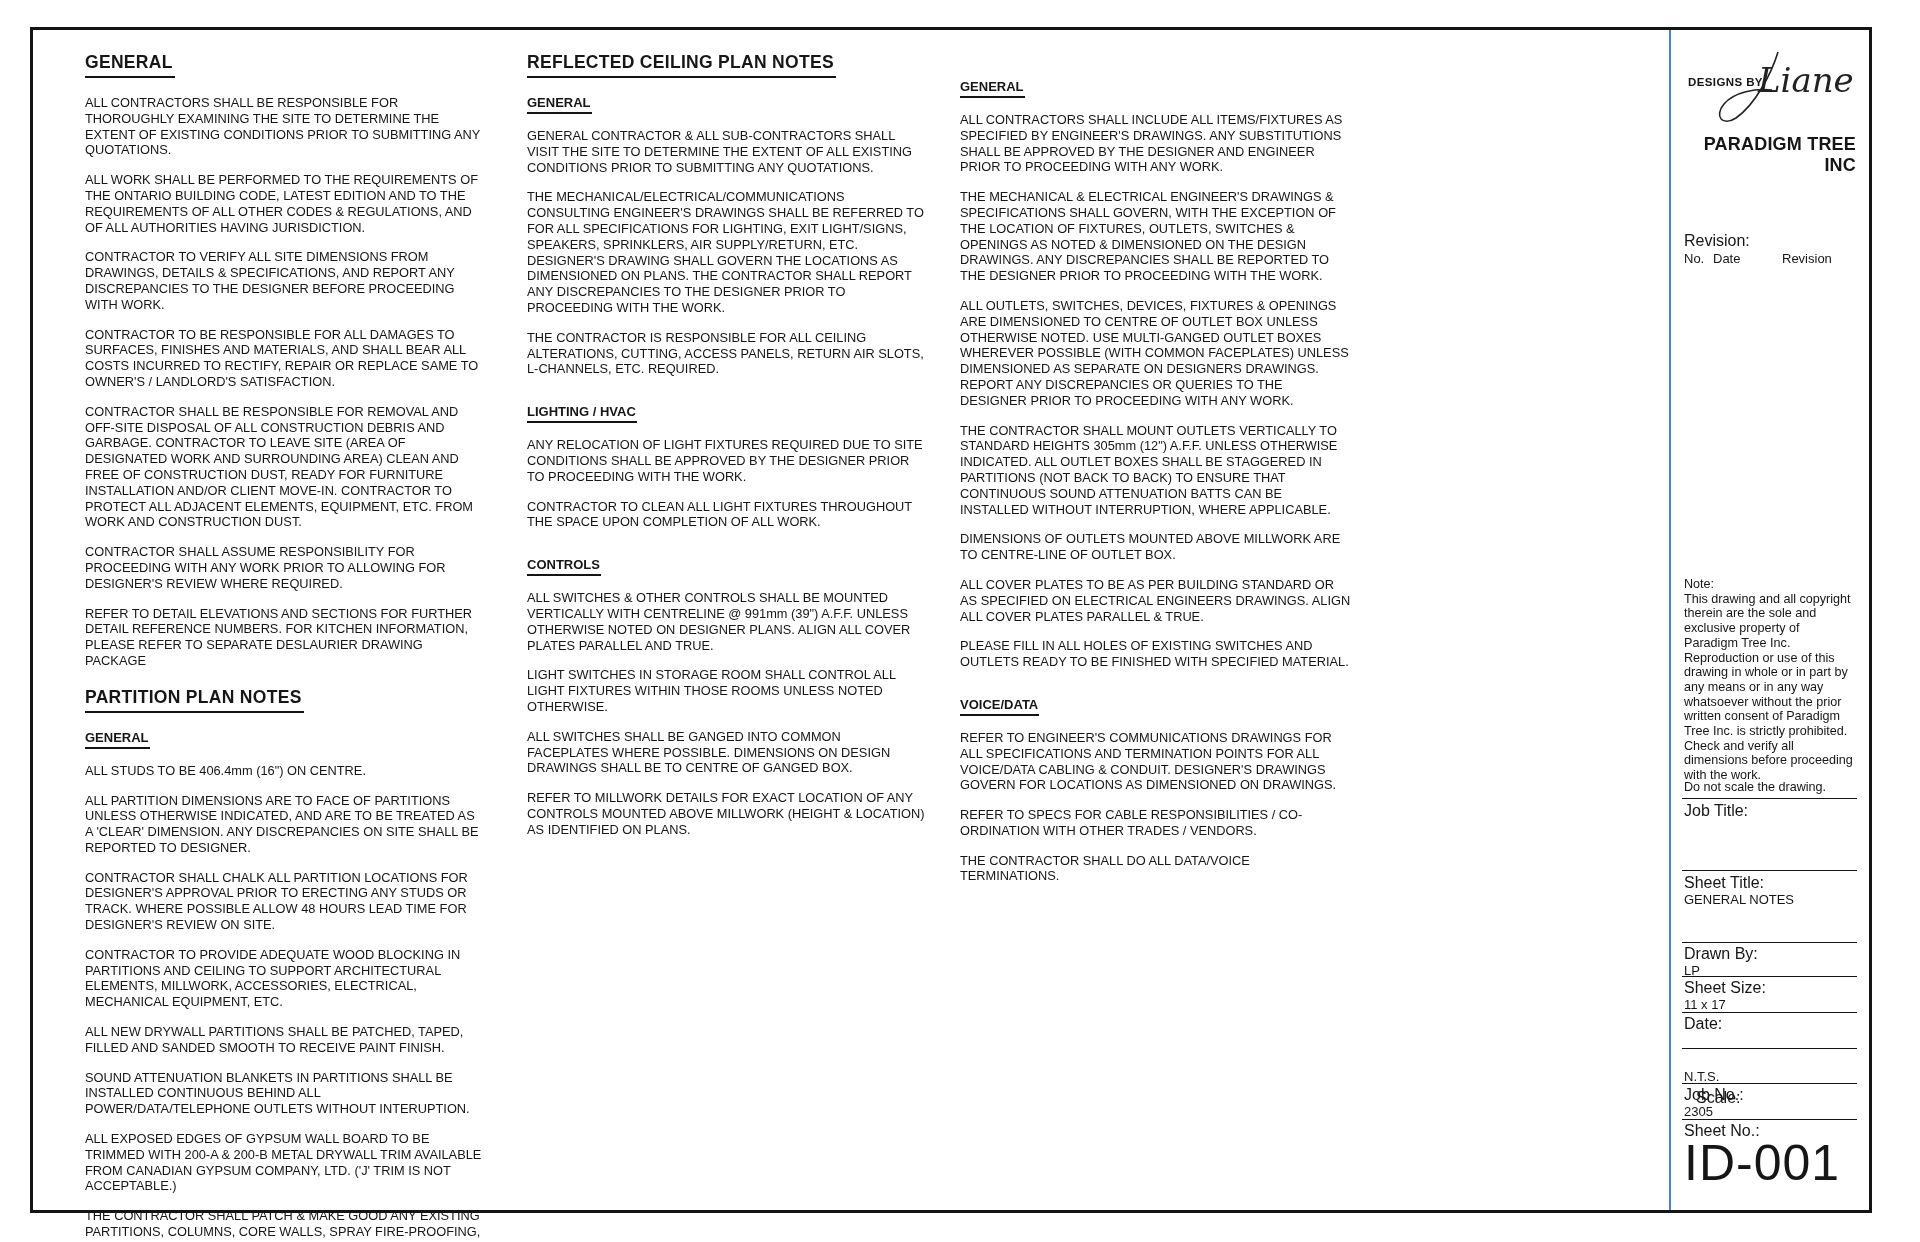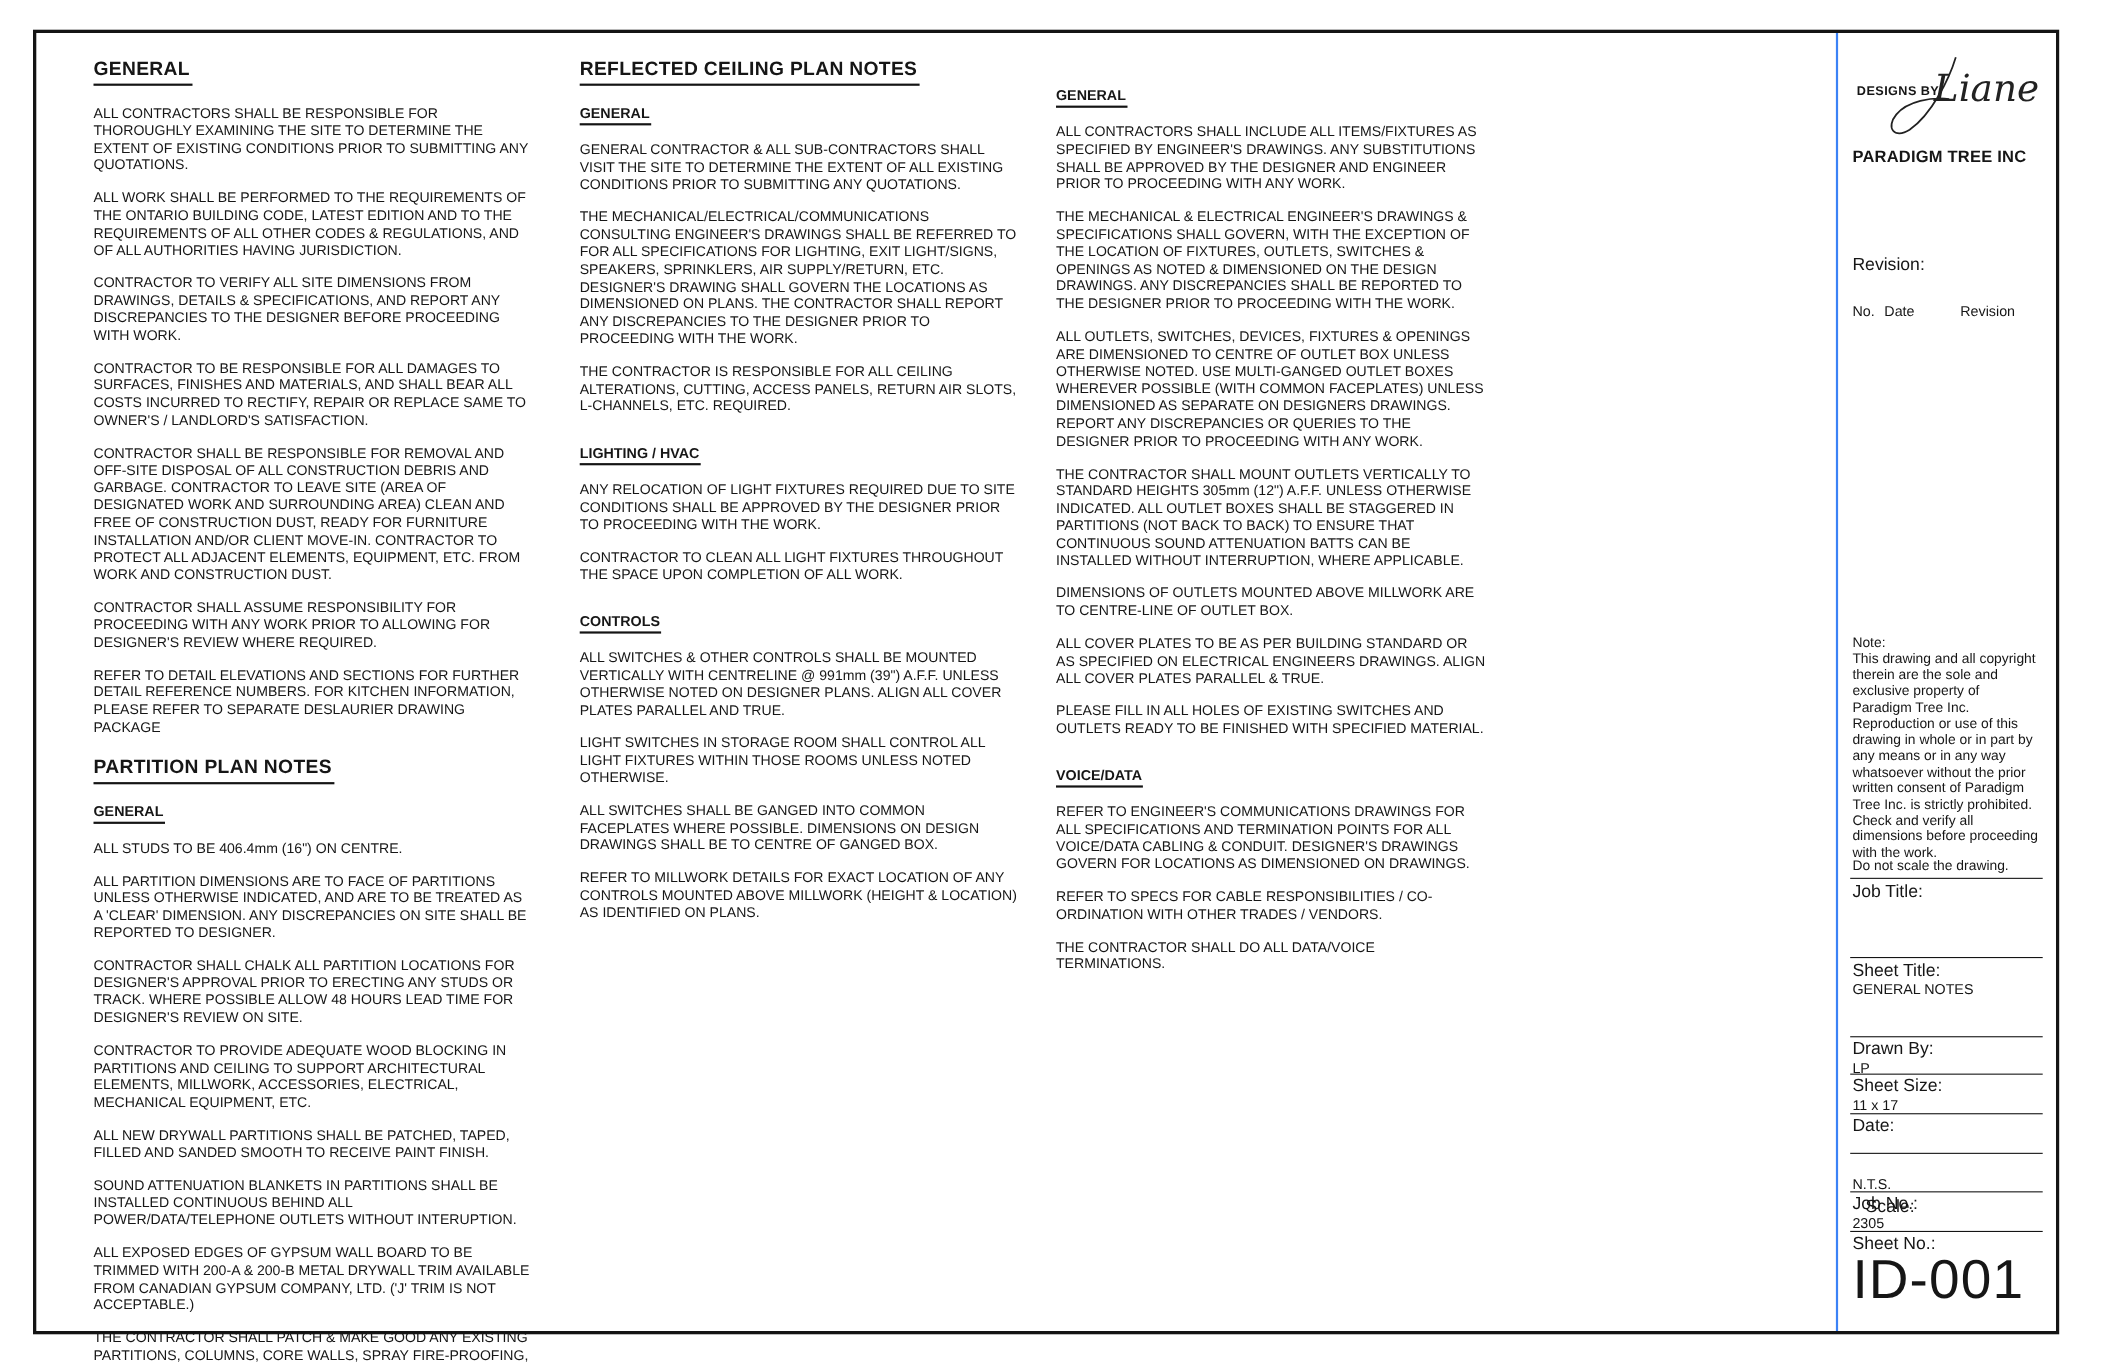--- a/index.html
+++ b/index.html
@@ -16,21 +16,21 @@
       border-bottom:2px solid #141414;padding:0 1px 2px 0;margin:27px 0 14px;}
   .h1 + .h2{margin-top:0;}
   .p{margin:0 0 14px;font-size:12.8px;line-height:15.8px;white-space:pre-line;}
   
   .titleblock{position:absolute;top:0;right:0;bottom:0;width:200px;
               border-left:2px solid #3b82f6;box-sizing:border-box;background:#fff;}
   .tb-abs{position:absolute;left:13px;right:13px;}
   .tb-label{font-size:16px;line-height:16px;}
   .tb-value{font-size:13px;line-height:16px;}
   .tb-line{position:absolute;left:11px;right:12px;border-top:1.5px solid #141414;height:0;}
-  .tb-company{font-weight:bold;font-size:15px;letter-spacing:.2px;text-align:left;}
+  .tb-company{font-weight:bold;font-size:18px;letter-spacing:.2px;text-align:right;}
   .tb-note{font-size:12.6px;line-height:14.7px;}
   .tb-revhead span{position:absolute;font-size:13px;}
   .tb-sheetno{font-size:50px;letter-spacing:1px;line-height:54px;}
   .logo-wrap{position:absolute;left:0;right:0;top:16px;text-align:center;}
 </style>
 </head>
 <body>
 
 <div class="frame">
 
@@ -90,21 +90,21 @@
       <svg width="172" height="86" viewBox="0 0 172 86">
         <text x="4" y="40" font-family="Liberation Sans, sans-serif" font-size="11.5" font-weight="bold" fill="#161616" letter-spacing="0.4">DESIGNS BY</text>
         <text x="74" y="46" font-family="DejaVu Serif, serif" font-style="italic" font-size="34" fill="#222">Liane</text>
         <path d="M94,6 C88,26 72,58 52,72 C38,81 30,70 40,58 C50,46 72,42 88,44" stroke="#222" stroke-width="1.6" fill="none"></path>
       </svg>
     </div>
 
     <div class="tb-abs tb-company" style="top:104px;">PARADIGM TREE INC</div>
 
     <div class="tb-abs tb-label" style="top:203px;">Revision:</div>
-    <div class="tb-abs tb-revhead" style="top:221px;height:16px;margin-top:24px;">
+    <div class="tb-abs tb-revhead" style="top:221px;height:16px;">
       <span style="left:0;">No.</span>
       <span style="left:29px;">Date</span>
       <span style="left:98px;">Revision</span>
     </div>
 
     <div class="tb-abs tb-note" style="top:547px;">
       <div>Note:</div>
       <div>This drawing and all copyright therein are the sole and exclusive property of Paradigm Tree Inc. Reproduction or use of this drawing in whole or in part by any means or in any way whatsoever without the prior written consent of Paradigm Tree Inc. is strictly prohibited. Check and verify all dimensions before proceeding with the work.</div>
     </div>
     <div class="tb-abs tb-note" style="top:750px;">Do not scale the drawing.</div>

